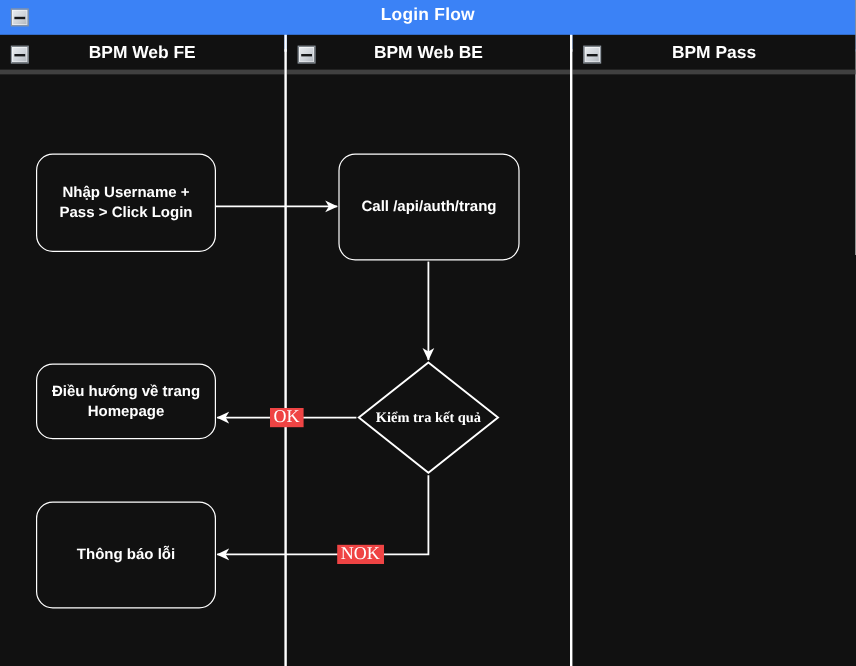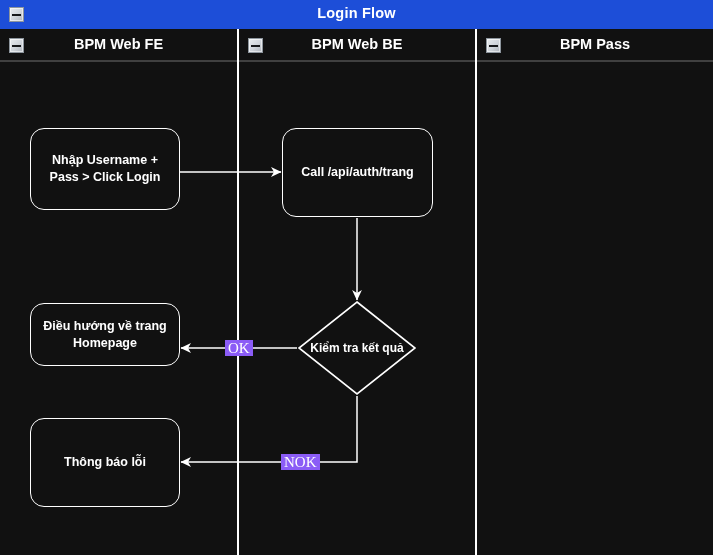--- a/index.html
+++ b/index.html
@@ -19,21 +19,21 @@
     box-sizing: border-box;
   }
 
   
   .pool-title {
     position: absolute;
     left: 0;
     top: 0;
     width: 713px;
     height: 43px;
-    background: #1d4ed8;
+    background: #3b82f6;
     border-bottom: 2px solid #ffffff;
     box-sizing: border-box;
   }
   .pool-title .title-text {
     position: absolute;
     left: 0;
     top: 0;
     width: 713px;
     height: 27px;
     line-height: 27px;
@@ -63,21 +63,21 @@
     height: 2px;
     background: #16181a;
   }
 
   
   .lane-header {
     position: absolute;
     top: 29px;
     height: 33px;
     background: #111111;
-    border-bottom: 2px solid #404040;
+    border-bottom: 4px solid #404040;
     box-sizing: border-box;
   }
   .lane-header .lane-label {
     position: absolute;
     left: 0;
     top: 0;
     width: 100%;
     height: 31px;
     line-height: 31px;
     text-align: center;
@@ -128,37 +128,38 @@
     width: 100%;
     height: 100%;
     display: flex;
     align-items: center;
     justify-content: center;
     color: #ffffff;
     font-size: 12px;
     font-weight: bold;
     text-align: right;
     pointer-events: none;
+    font-family: Liberation Serif, serif;
   }
 
   
   .edges {
     position: absolute;
     left: 0;
     top: 0;
     width: 713px;
     height: 555px;
     pointer-events: none;
   }
   .edge-label {
     position: absolute;
     color: #ffffff;
     font-size: 15px;
     font-weight: normal;
-    background: #8b5cf6;
+    background: #ef4444;
     padding: 0 3px;
     line-height: 16px;
     font-family: "Liberation Serif", serif;
   }
 </style>
 </head>
 <body>
 
 <div id="app">
 

